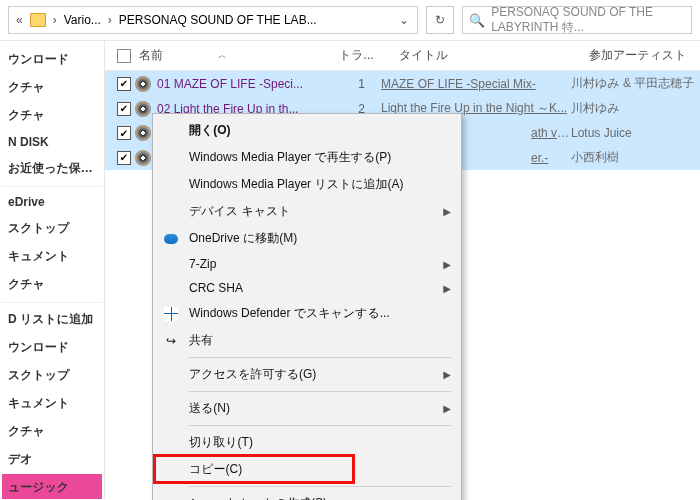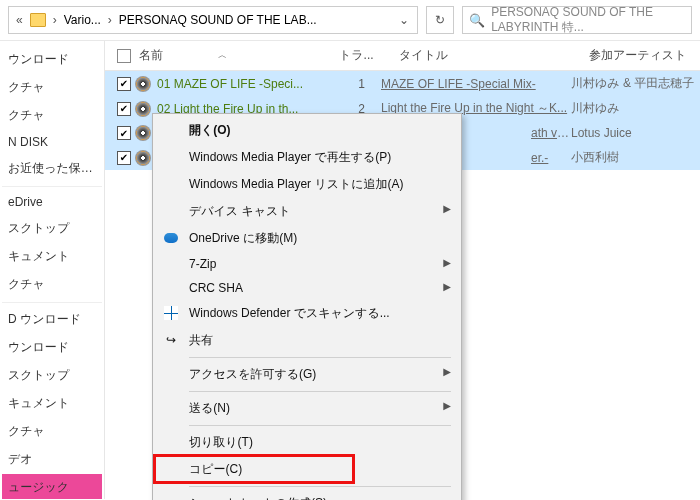--- a/index.html
+++ b/index.html
@@ -10,48 +10,48 @@
 .crumb-box .folder-ico { width: 16px; height: 14px; background:#ffd86b; margin:0 4px; border-radius:1px; border:1px solid #d6a12b;}
 .crumb-box .sep { color:#555; padding:0 3px; }
 .crumb-box .crumb { color:#000; white-space:nowrap; overflow:hidden; text-overflow:ellipsis; padding:2px 4px; }
 .crumb-box .down { color:#555; padding:0 4px; }
 .search-box { display:flex; align-items:center; border:1px solid #ccc; height:28px; width:230px; padding:0 6px; color:#888; }
 .search-box .sicon { margin-right:6px; font-size:13px; }
 .reload { border:1px solid #ccc; height:28px; width:28px; display:flex; align-items:center; justify-content:center; color:#555;}
 
 .main { display:flex; height: calc(500px - 42px); }
 
-.sidebar { width: 105px; border-right:1px solid #e6e6e6; overflow:hidden; padding-top:4px;}
+.sidebar { width: 105px; border-right:1px solid #e6e6e6; overflow:hidden; padding-top:4px;font-weight:bold;}
 .sidebar .item { padding:5px 6px; white-space:nowrap; overflow:hidden; text-overflow:ellipsis; color:#333; margin:1px 2px;}
 .sidebar .item.sep { border-top:1px solid #eee; margin-top:4px; padding-top:8px;}
 .sidebar .item.sel { background:#ec4899; }
 
 .content { flex:1; position:relative; }
 .cols { display:flex; border-bottom:1px solid #e6e6e6; padding:6px 0 6px 12px; color:#4a4a4a; align-items:center;}
 .cols .chk { width:14px; height:14px; border:1px solid #888; margin-right:8px;}
 .cols .col-name { width:200px; display:flex; align-items:center; gap:15px;}
 .cols .sort { font-size:9px; color:#666; margin-left:40px;}
 .cols .col-track { width:60px;}
 .cols .col-title { width:190px;}
 .cols .col-artist { flex:1;}
 
 .row { display:flex; align-items:center; padding:4px 0 4px 12px; }
 .row.sel { background:#cce8ff; }
 .row .chk { width:14px; height:14px; border:1px solid #555; display:flex; align-items:center; justify-content:center; font-size:10px; margin-right:4px; background:#fff;}
 .row .disc { width:16px; height:16px; border-radius:50%; background:radial-gradient(circle,#fff 15%,#333 18%,#999 55%,#c89a5a 56%,#c89a5a 60%,#999 61%); margin-right:6px;}
 .row .name { width:180px; white-space:nowrap; overflow:hidden; text-overflow:ellipsis; color:#111;}
-.row.sel .name { color:#4d7c0f;}
+.row.sel .name { color:#701a75;}
 .row .track { width:44px; color:#5a5a5a; text-align:right; padding-right:16px;}
 .row .title { width:190px; color:#8a8a8a; white-space:nowrap; overflow:hidden; text-overflow:ellipsis;text-decoration:underline;}
 .row.sel .title { color:#6a6a6a;}
 .row .artist { flex:1; color:#8a8a8a; white-space:nowrap; overflow:hidden;}
 .row.sel .artist { color:#6a6a6a;}
 
 .ctxmenu { position:absolute; left:47px; top:72px; width:310px; background:#f2f2f2; border:1px solid #b6b6b6; box-shadow:3px 3px 6px rgba(0,0,0,.25); padding:3px 2px;}
-.ctxmenu .mi { display:flex; align-items:flex-start; padding:5px 8px 5px 34px; position:relative; color:#111;}
+.ctxmenu .mi { display:flex; align-items:center; padding:5px 8px 5px 34px; position:relative; color:#111;}
 .ctxmenu .mi .arrow { margin-left:auto; color:#555; font-size:10px;}
 .ctxmenu .mi .ico { position:absolute; left:8px; width:16px; height:16px; display:flex; align-items:center; justify-content:center; font-size:12px;}
 .ctxmenu .divider { height:1px; background:#d0d0d0; margin:3px 8px 3px 34px;}
 .highlight-red { position:absolute; border:3px solid #e11; pointer-events:none; }
 .od-ico { width:14px; height:10px; border-radius:5px; background:linear-gradient(#2f8fd8,#1170c8);}
 .wd-ico { width:14px; height:14px; background:#0063b1; display:grid; grid-template:1fr 1fr/1fr 1fr; gap:1px;}
 .wd-ico span{background:#fff;}
 </style>
 </head>
 <body>
@@ -77,21 +77,21 @@
   <div class="sidebar">
     <div class="item">ウンロード</div>
     <div class="item">クチャ</div>
     <div class="item">クチャ</div>
     <div class="item">N DISK</div>
     <div class="item">お近使った保存先</div>
     <div class="item sep">eDrive</div>
     <div class="item">スクトップ</div>
     <div class="item">キュメント</div>
     <div class="item">クチャ</div>
-    <div class="item sep">D ウンロード</div>
+    <div class="item sep">D リストに追加</div>
     <div class="item">ウンロード</div>
     <div class="item">スクトップ</div>
     <div class="item">キュメント</div>
     <div class="item">クチャ</div>
     <div class="item">デオ</div>
     <div class="item sel">ュージック</div>
 
   </div>
 
   <div class="content">

